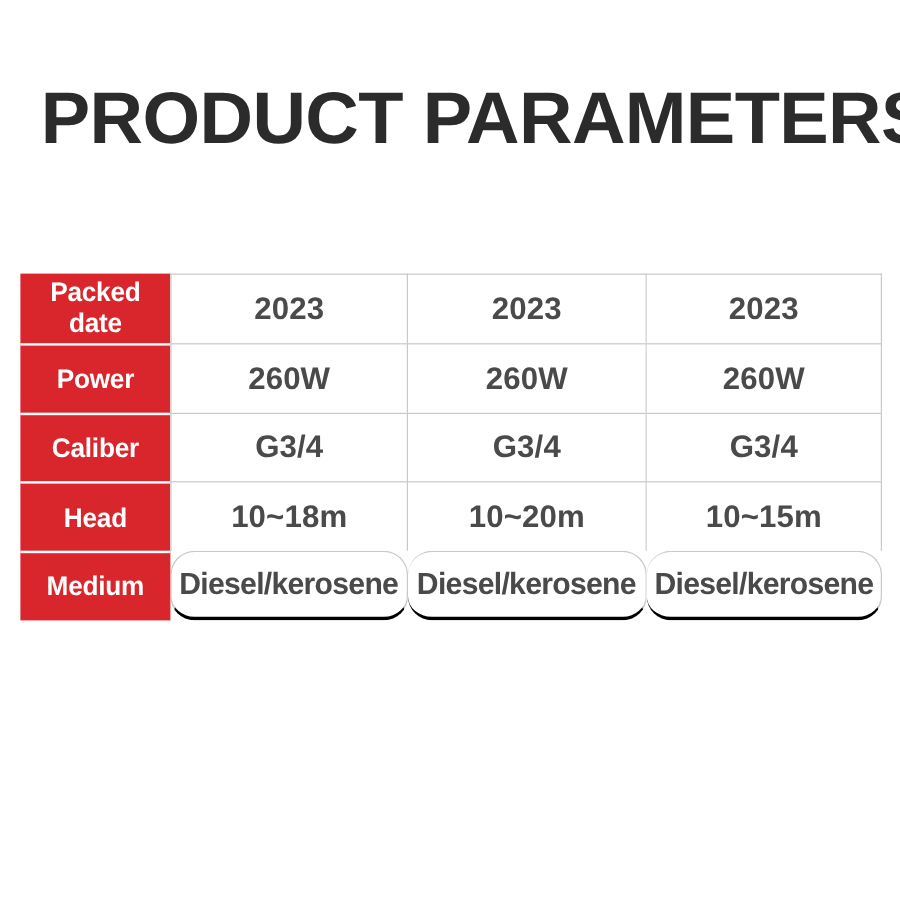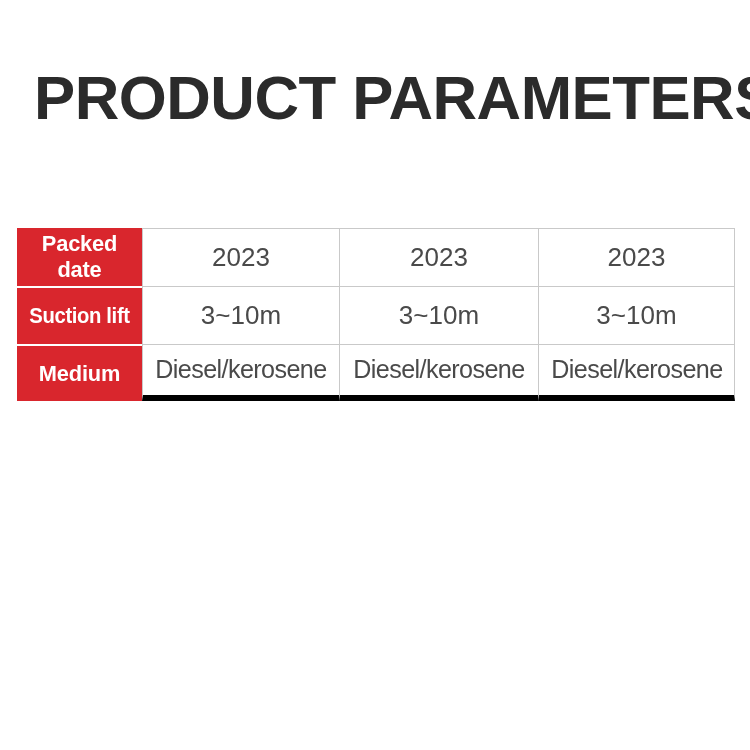--- a/index.html
+++ b/index.html
@@ -75,31 +75,31 @@
   td.label-cell.tight .lbl {
     transform: scaleX(0.9);
     letter-spacing: -0.4px;
   }
 
   
   td.data-cell {
     background: #ffffff;
     color: #4a4a4a;
     font-size: 26px;
-    font-weight: 400;
+    font-weight: 700;
     text-align: center;
     vertical-align: middle;
     border-top: 1px solid #c9c9c9;
     border-right: 1px solid #c9c9c9;
     padding: 0 2px;
     white-space: nowrap;
     letter-spacing: 0.1px;
   }
   td.data-cell.first-data { border-left: 1px solid #c9c9c9; }
-  .param-table tr:last-child td.data-cell { border-bottom: 6px solid #000000; }
+  .param-table tr:last-child td.data-cell { border-bottom: 3px solid #000000; border-radius: 20px; }
 
   
   td.data-cell.squeeze {
     font-size: 25.5px;
     letter-spacing: -0.6px;
   }
   td.data-cell.squeeze span {
     display: inline-block;
     transform: scaleX(0.985);
   }
@@ -120,26 +120,42 @@
     <tr>
       <td class="label-cell">
           <span class="lbl">Packed
 date</span>
         </td>
       <td class="data-cell first-data">2023</td>
       <td class="data-cell">2023</td>
       <td class="data-cell">2023</td>
     </tr>
     <tr>
-      <td class="label-cell tight">
-          <span class="lbl">Suction lift</span>
+      <td class="label-cell">
+          <span class="lbl">Power</span>
         </td>
-      <td class="data-cell first-data">3~10m</td>
-      <td class="data-cell">3~10m</td>
-      <td class="data-cell">3~10m</td>
+      <td class="data-cell first-data">260W</td>
+      <td class="data-cell">260W</td>
+      <td class="data-cell">260W</td>
+    </tr>
+    <tr>
+      <td class="label-cell">
+          <span class="lbl">Caliber</span>
+        </td>
+      <td class="data-cell first-data">G3/4</td>
+      <td class="data-cell">G3/4</td>
+      <td class="data-cell">G3/4</td>
+    </tr>
+    <tr>
+      <td class="label-cell">
+          <span class="lbl">Head</span>
+        </td>
+      <td class="data-cell first-data">10~18m</td>
+      <td class="data-cell">10~20m</td>
+      <td class="data-cell">10~15m</td>
     </tr>
     <tr>
       <td class="label-cell">
           <span class="lbl">Medium</span>
         </td>
       <td class="data-cell first-data squeeze"><span>Diesel/kerosene</span></td>
       <td class="data-cell squeeze"><span>Diesel/kerosene</span></td>
       <td class="data-cell squeeze"><span>Diesel/kerosene</span></td>
     </tr>
   </tbody>

